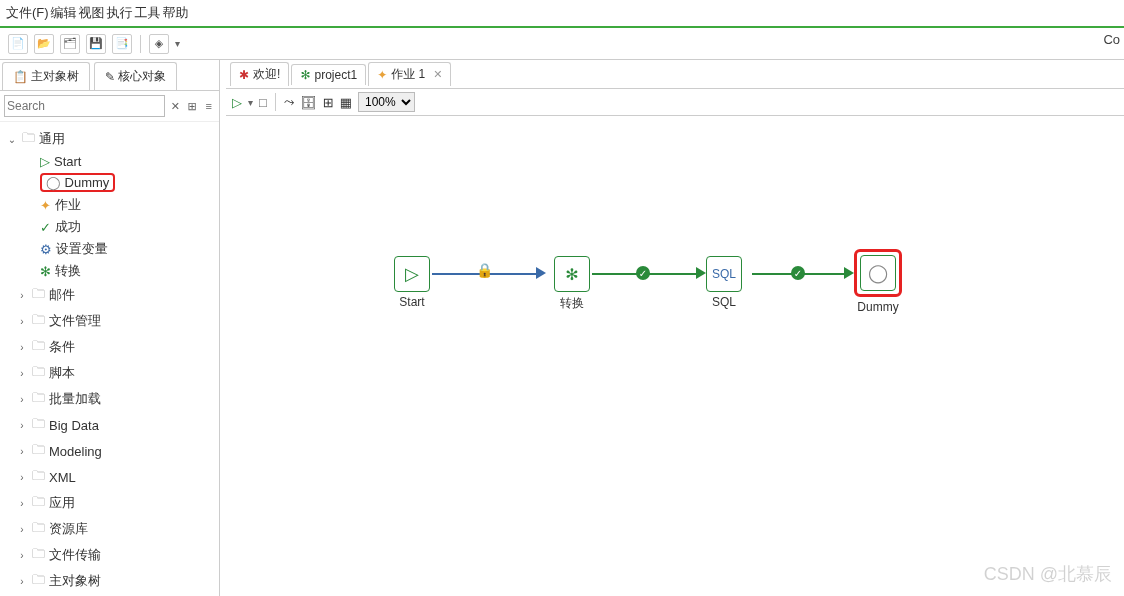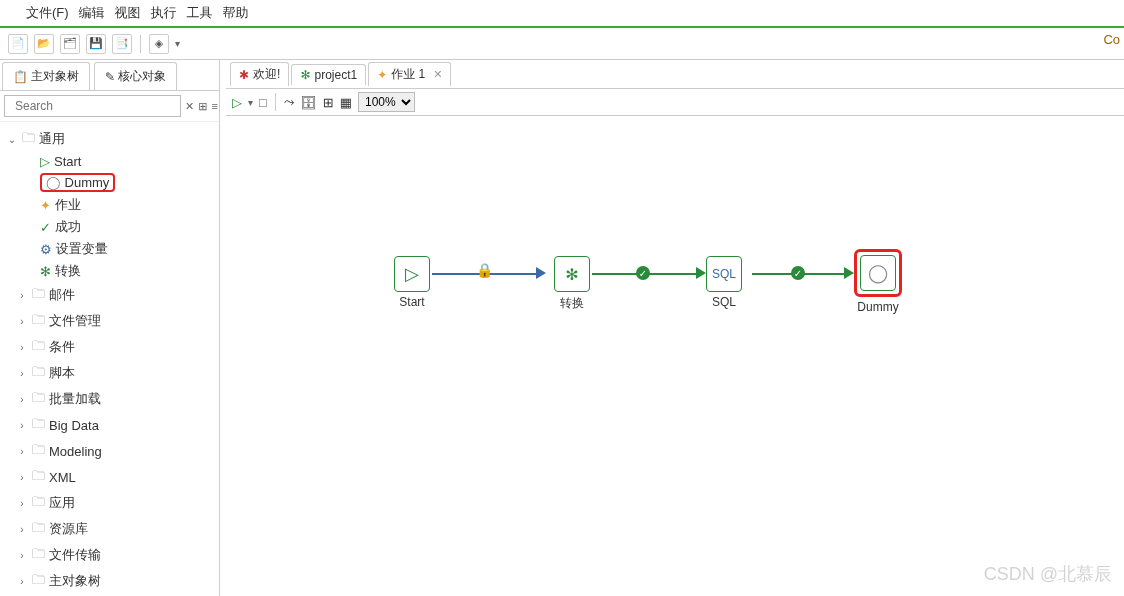--- a/index.html
+++ b/index.html
@@ -1,29 +1,29 @@
 <!DOCTYPE html>
 <html><head>
 <meta charset="utf-8">
 <style>
 * { box-sizing: border-box; margin: 0; padding: 0; }
 body { font-family: "Microsoft YaHei", Arial, sans-serif; font-size: 13px; color: #333; background: #fff; width: 1124px; height: 596px; overflow: hidden; position: relative; }
-.menubar { display: flex; gap: 10px; padding: 4px 26px; border-bottom: 2px solid #3da93d; background:#fff; }
+.menubar { display: flex; gap: 2px; padding: 4px 6px; border-bottom: 2px solid #3da93d; background:#fff; }
 .menubar span { cursor: default; }
 .toolbar { display:flex; align-items:center; gap:6px; padding:4px 8px; border-bottom:1px solid #ccc; height:32px; }
 .tbtn { width:20px; height:20px; display:flex; align-items:center; justify-content:center; border:1px solid #ccc; border-radius:2px; background:#fff; font-size:11px; color:#555; }
 .tsep { width:1px; height:18px; background:#ccc; margin:0 2px; }
-.right-co { position:absolute; right:4px; top:32px; font-size:13px; color:#a16207; }
+.right-co { position:absolute; right:4px; top:32px; font-size:13px; color:#404040; }
 .main { display:flex; height: calc(100% - 56px); }
 .sidebar { width:220px; border-right:1px solid #ccc; display:flex; flex-direction:column; }
 .side-tabs { display:flex; border-bottom:1px solid #ccc; }
 .side-tab { padding:5px 10px; border:1px solid #ccc; border-bottom:none; background:#fff; margin:2px 2px 0 2px; border-radius:3px 3px 0 0; display:flex; align-items:center; gap:3px; font-size:12px; }
 .side-tab.active { background:#fff; }
 .search-row { display:flex; align-items:center; padding:4px; gap:4px; border-bottom:1px solid #eee;}
-.search-row input { flex:1; border:1px solid #bbb; padding:3px 10px; font-size:12px; }
+.search-row input { flex:1; border:1px solid #bbb; padding:3px 2px; font-size:12px; }
 .sbtn { width:18px; height:18px; display:flex; align-items:center; justify-content:center; color:#666; font-size:11px;}
 .tree { padding:4px 2px; overflow:auto; flex:1; }
 .tree-item { display:flex; align-items:center; gap:4px; padding:2px 0 2px 4px; font-size:13px; white-space:nowrap;}
 .caret { width:12px; text-align:center; color:#666; font-size:10px; }
 .folder-icon { color:#999; }
 .lvl1 { padding-left: 14px; }
 .lvl2 { padding-left: 38px; }
 .highlight-red { border:2px solid #e62222; border-radius:4px; padding:0 4px; }
 .content { flex:1; display:flex; flex-direction:column; position:relative; }
 .ed-tabs { display:flex; align-items:center; border-bottom:1px solid #ccc; padding:2px 4px; gap:2px; margin-left:6px;}

